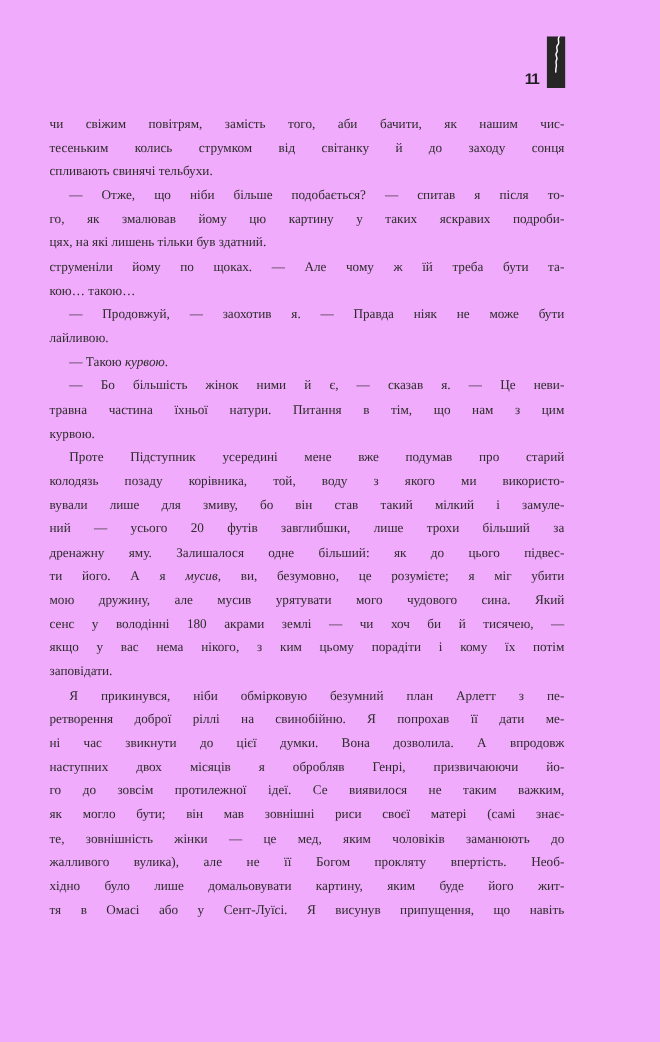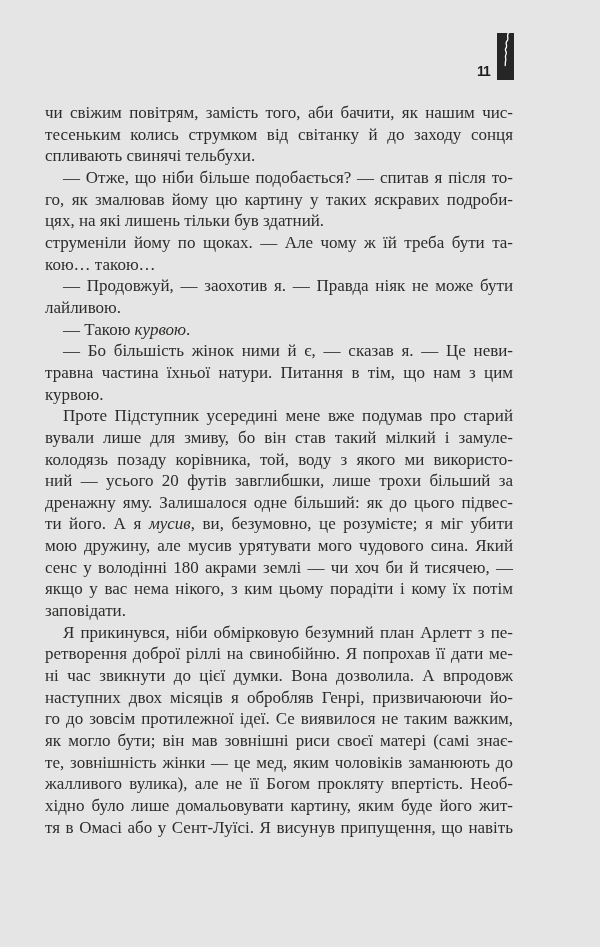--- a/index.html
+++ b/index.html
@@ -1,20 +1,20 @@
 <!DOCTYPE html>
 <html><head>
 <meta charset="utf-8">
 <style>
   html, body { margin: 0; padding: 0; background: #ffffff; }
   .page {
     position: relative;
     width: 600px;
     height: 947px;
-    background: #e5e5e5;
+    background: #f0abfc;
     overflow: hidden;
     font-family: "Liberation Serif", serif;
   }
   .page-header { position: absolute; left: 0; top: 0; width: 100%; height: 0; }
   .page-number {
     position: absolute;
     left: 477px;
     top: 64px;
     font-family: "Liberation Sans", sans-serif;
     font-weight: bold;
@@ -30,21 +30,21 @@
     width: 17px;
     height: 47px;
     display: block;
   }
   .text-block {
     position: absolute;
     left: 45px;
     top: 102px;
     width: 468px;
     color: #2d2c2b;
-    font-size: 17px;
+    font-size: 12px;
     line-height: 21.65px;
   }
   .paragraph { margin: 0; }
   .line {
     white-space: nowrap;
     text-align: justify;
     text-align-last: justify;
     text-justify: inter-word;
   }
   .line.last { text-align-last: left; }
@@ -88,22 +88,22 @@
       <div class="paragraph">
         <div class="line indent last">— Такою <em>курвою</em>.</div>
       </div>
       <div class="paragraph">
         <div class="line indent">— Бо більшість жінок ними й є, — сказав я. — Це неви-</div>
         <div class="line">травна частина їхньої натури. Питання в тім, що нам з цим</div>
         <div class="line last">курвою.</div>
       </div>
       <div class="paragraph">
         <div class="line indent">Проте Підступник усередині мене вже подумав про старий</div>
+        <div class="line">колодязь позаду корівника, той, воду з якого ми використо-</div>
         <div class="line">вували лише для змиву, бо він став такий мілкий і замуле-</div>
-        <div class="line">колодязь позаду корівника, той, воду з якого ми використо-</div>
         <div class="line">ний — усього 20 футів завглибшки, лише трохи більший за</div>
         <div class="line">дренажну яму. Залишалося одне більший: як до цього підвес-</div>
         <div class="line">ти його. А я <em>мусив</em>, ви, безумовно, це розумієте; я міг убити</div>
         <div class="line">мою дружину, але мусив урятувати мого чудового сина. Який</div>
         <div class="line">сенс у володінні 180 акрами землі — чи хоч би й тисячею, —</div>
         <div class="line">якщо у вас нема нікого, з ким цьому порадіти і кому їх потім</div>
         <div class="line last">заповідати.</div>
       </div>
       <div class="paragraph">
         <div class="line indent">Я прикинувся, ніби обмірковую безумний план Арлетт з пе-</div>

